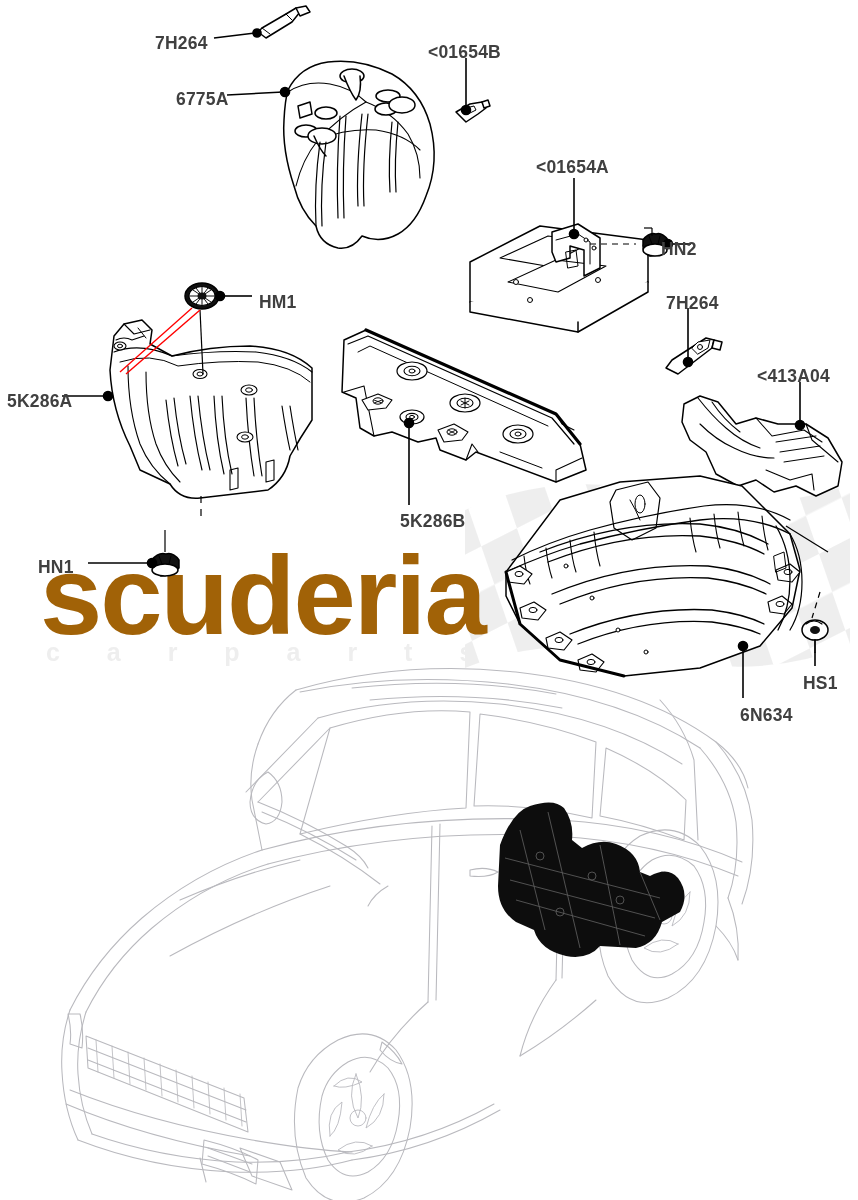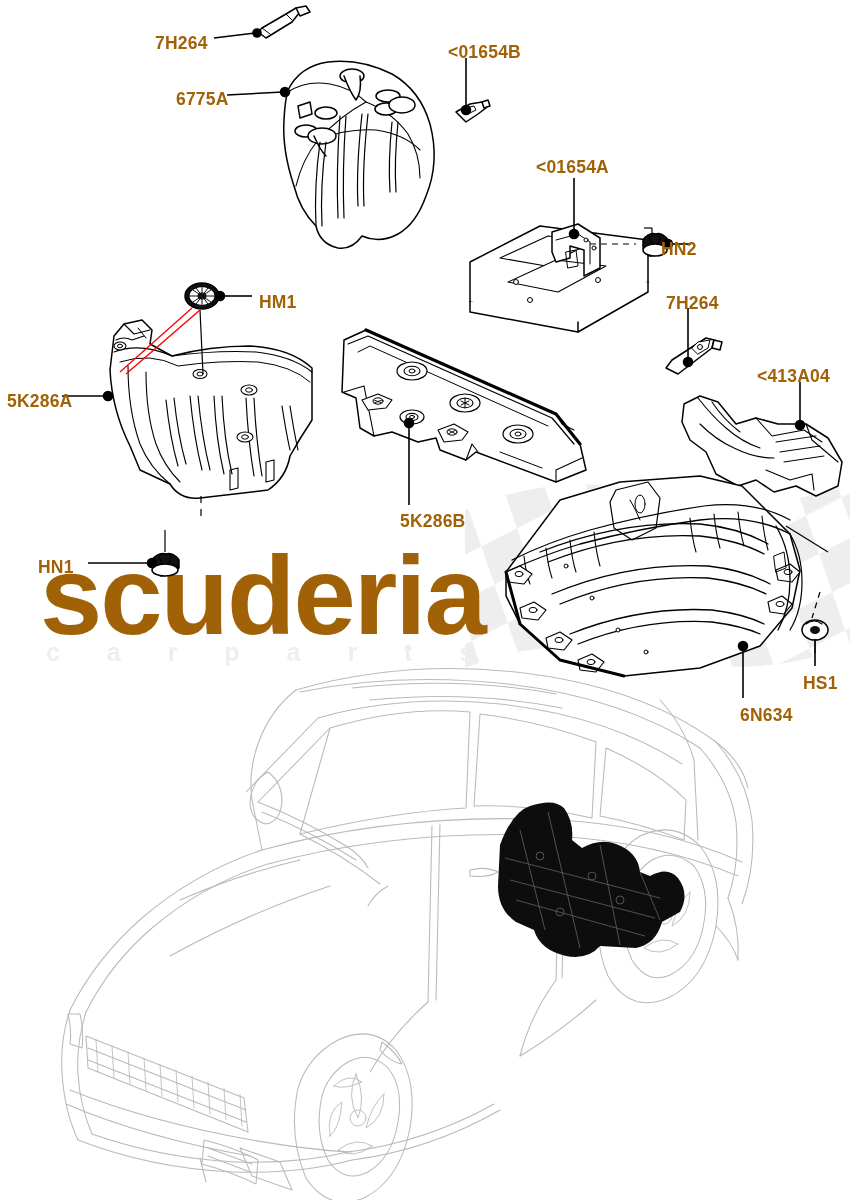--- a/index.html
+++ b/index.html
@@ -13,21 +13,21 @@
   .wm-flag{position:absolute;left:455px;top:470px;width:400px;height:230px;
     opacity:.5;pointer-events:none;}
   .wm-word{position:absolute;left:40px;top:540px;width:790px;
     font-size:112px;line-height:112px;font-weight:bold;letter-spacing:-2px;
     color:#a16207;pointer-events:none;user-select:none;}
   .wm-sub{position:absolute;left:46px;top:640px;width:790px;
     font-size:25px;line-height:25px;letter-spacing:20px;font-weight:bold;
     color:#eeeeee;pointer-events:none;user-select:none;}
 
   
-  .lbl{position:absolute;color:#a16207;font-size:17.5px;font-weight:bold;
+  .lbl{position:absolute;color:#404040;font-size:17.5px;font-weight:bold;
     white-space:nowrap;letter-spacing:.2px;}
 
   
   .layer{position:absolute;left:0;top:0;width:858px;height:1200px;}
 </style>
 </head>
 <body>
 
 <div id="stage">
 
@@ -474,21 +474,21 @@
     </g>
 
     <g stroke="#ff0000" stroke-width="1.4" fill="none">
       <path d="M192,308 L120,372"></path>
       <path d="M200,310 L126,374"></path>
     </g>
   </svg>
 
   <div class="lbl" style="left:155px;top:33px">7H264</div>
   <div class="lbl" style="left:176px;top:89px">6775A</div>
-  <div class="lbl" style="left:448px;top:42px">&lt;01654B</div>
+  <div class="lbl" style="left:428px;top:42px">&lt;01654B</div>
   <div class="lbl" style="left:536px;top:157px">&lt;01654A</div>
   <div class="lbl" style="left:661px;top:239px">HN2</div>
   <div class="lbl" style="left:666px;top:293px">7H264</div>
   <div class="lbl" style="left:757px;top:366px">&lt;413A04</div>
   <div class="lbl" style="left:259px;top:292px">HM1</div>
   <div class="lbl" style="left:7px;top:391px">5K286A</div>
   <div class="lbl" style="left:400px;top:511px">5K286B</div>
   <div class="lbl" style="left:38px;top:557px">HN1</div>
   <div class="lbl" style="left:740px;top:705px">6N634</div>
   <div class="lbl" style="left:803px;top:673px">HS1</div>

